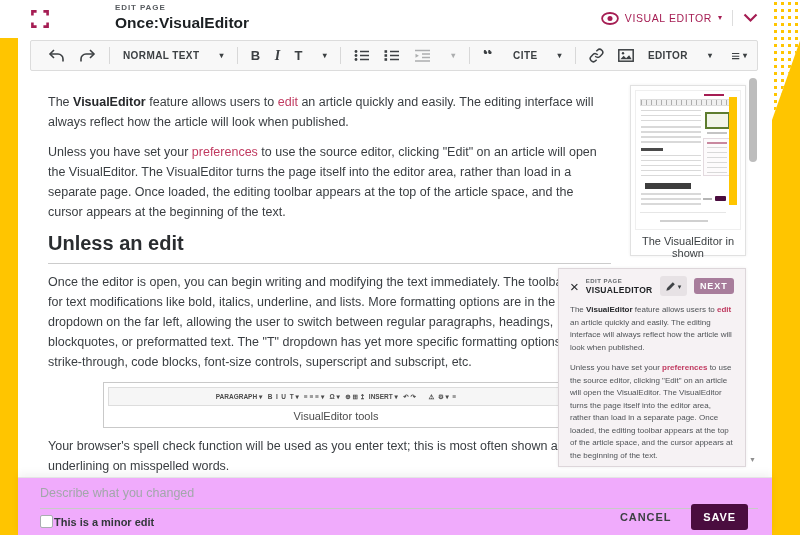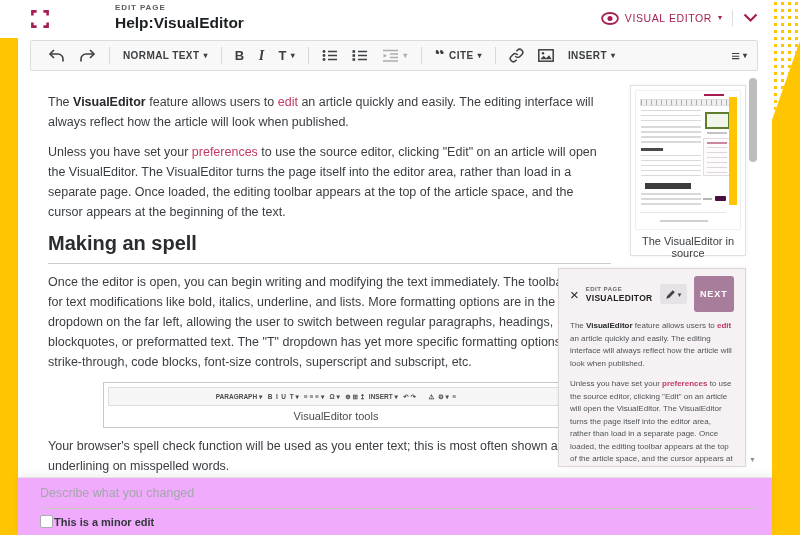--- a/index.html
+++ b/index.html
@@ -29,21 +29,21 @@
   .mode .chev{color:var(--accent);}
   .hdr-divider{width:1px;height:16px;background:#ddd;margin:0 4px;}
 
   
   .panel{position:absolute;left:18px;top:38px;width:754px;height:497px;background:#fff;}
 
   
   .toolbar{position:absolute;left:12px;top:2px;width:728px;height:31px;box-sizing:border-box;
     background:#f8f8f8;border:1px solid #dcdcdc;border-radius:2px;
     display:flex;align-items:center;padding:0 10px;color:#3c4043;}
-  .tbtn{display:flex;align-items:center;gap:4px;padding:0 7px;font-size:10px;font-weight:bold;
+  .tbtn{display:flex;align-items:center;gap:20px;padding:0 7px;font-size:10px;font-weight:bold;
     letter-spacing:.4px;cursor:pointer;white-space:nowrap;justify-content:center;}
   .tsep{width:1px;height:17px;background:#d8d8d8;margin:0 6px;}
   .chev{font-size:8px;line-height:1;color:#3c4043;}
   .bold-b{font-size:13px;font-weight:800;}
   .ital-i{font-family:"Liberation Serif",serif;font-style:italic;font-size:14px;font-weight:bold;}
   .t-t{font-size:13px;font-weight:bold;}
   .cite-q{font-family:"Liberation Serif",serif;font-size:20px;font-weight:bold;height:11px;line-height:11px;overflow:hidden;}
   .disabled{opacity:.4;}
   .hamb{margin-left:auto;display:flex;align-items:center;gap:3px;font-size:15px;font-weight:bold;cursor:pointer;}
 
@@ -90,21 +90,21 @@
   .preview{position:absolute;left:540px;top:230px;width:188px;height:199px;box-sizing:border-box;
     background:#f6f2f4;border:1px solid #ddd6da;box-shadow:0 0 3px rgba(0,0,0,.07);
     padding:7px 11px;overflow:hidden;}
   .pv-head{display:flex;align-items:center;gap:7px;}
   .pv-close{font-size:15px;color:#26282b;line-height:1;}
   .pv-kick{font-size:6px;font-weight:bold;letter-spacing:.5px;color:#64686c;}
   .pv-title{font-size:8.5px;font-weight:bold;letter-spacing:.3px;color:#202326;margin-top:1px;}
   .pv-pencil{margin-left:auto;width:32px;height:20px;background:#e7e2e5;border-radius:3px;
     display:flex;align-items:center;justify-content:center;gap:2px;}
   .pv-pencil .chev{font-size:7px;color:#3c4043;}
-  .pv-next{width:48px;height:36px;background:var(--next);border-radius:3px;color:#fff;
+  .pv-next{width:48px;height:16px;background:var(--next);border-radius:3px;color:#fff;
     font-size:9px;font-weight:bold;letter-spacing:.9px;display:flex;align-items:center;justify-content:center;}
   .pv-text p{margin:8px 0 0;font-size:8px;line-height:12.5px;color:#4f5357;}
   .pv-text .seg-link{font-weight:bold;}
 
   
   .sb-thumb{position:absolute;left:731px;top:40px;width:8px;height:84px;background:#bdbdbd;border-radius:4px;}
   .sb-arrow{position:absolute;left:731px;top:418px;font-size:7px;color:#8f8f8f;}
 
   
   .footer{position:absolute;left:0;right:0;bottom:0;height:57px;background:#f0abfc;
@@ -139,21 +139,21 @@
         <svg width="18" height="18" viewBox="0 0 18 18" fill="none" stroke="#a51d53" stroke-width="2.6">
           <path d="M1.4 5.6V1.4h4.2"></path>
             <path d="M12.4 1.4h4.2v4.2"></path>
           <path d="M16.6 12.4v4.2h-4.2"></path>
             <path d="M5.6 16.6H1.4v-4.2"></path>
         </svg>
       </span>
     </div>
     <div class="title-block">
       <div class="kicker">EDIT PAGE</div>
-      <div class="page-title">Help:VisualEditor</div>
+      <div class="page-title">Once:VisualEditor</div>
     </div>
     <div class="mode">
       <span>
         <svg width="18" height="13" viewBox="0 0 18 13">
           <ellipse cx="9" cy="6.5" rx="7.9" ry="5.5" fill="none" stroke="#a51d53" stroke-width="1.8"></ellipse>
           <circle cx="9" cy="6.5" r="2.5" fill="#a51d53"></circle>
         </svg>
       </span>
       <span class="mode-label">VISUAL EDITOR</span>
       <span class="chev">▾</span>
@@ -251,33 +251,33 @@
       <span class="tbtn">
         <span>
           <svg width="16" height="13" viewBox="0 0 16 13">
             <rect x="0.8" y="0.8" width="14.4" height="11.4" fill="none" stroke="#3c4043" stroke-width="1.5"></rect>
             <circle cx="5" cy="4.3" r="1.2" fill="#3c4043"></circle>
             <path d="M2.3 10.2l3.4-3.4 2.4 2.4 3-3 2.6 4z" fill="#3c4043"></path>
           </svg>
         </span>
       </span>
       <span class="tbtn">
-        <span>INSERT</span>
+        <span>EDITOR</span>
         <span class="chev">▾</span>
       </span>
       <span class="hamb">
         <span>≡</span>
         <span class="chev">▾</span>
       </span>
     </div>
 
     <div class="article">
       <p><span>The </span><span class="seg-bold">VisualEditor</span><span> feature allows users to </span><span class="seg-link">edit</span><span> an article quickly and easily. The editing interface will always reflect how the article will look when published.</span></p>
       <p><span>Unless you have set your </span><span class="seg-link">preferences</span><span> to use the source editor, clicking "Edit" on an article will open the VisualEditor. The VisualEditor turns the page itself into the editor area, rather than load in a separate page. Once loaded, the editing toolbar appears at the top of the article space, and the cursor appears at the beginning of the text.</span></p>
-      <h2>Making an spell</h2>
+      <h2>Unless an edit</h2>
       <p><span>Once the editor is open, you can begin writing and modifying the text immediately. The toolbar allows for text modifications like bold, italics, underline, and lists. More formatting options are in the dropdown on the far left, allowing the user to switch between regular paragraphs, headings, blockquotes, or preformatted text. The "T" dropdown has yet more specific formatting options such as strike-through, code blocks, font-size controls, superscript and subscript, etc.</span></p>
       <div class="fig">
         <div class="fig-tb">PARAGRAPH ▾   B  I  U  T ▾   ≡ ≡ ≡ ▾   Ω ▾   ⊕ ⊞ ↥  INSERT ▾   ↶ ↷       ⚠  ⚙ ▾  ≡</div>
         <div class="fig-cap">VisualEditor tools</div>
       </div>
       <p><span>Your browser's spell check function will be used as you enter text; this is most often shown as red underlining on misspelled words.</span></p>
     </div>
 
     <div class="thumb">
       <div class="mini">
@@ -294,21 +294,21 @@
         <div class="m-pbox">
             <div class="m-pline"></div>
             <div class="m-plines m-lines"></div>
           </div>
         <div class="m-ystrip"></div>
         <div class="m-cancel"></div>
           <div class="m-save"></div>
         <div class="m-foot"></div>
           <div class="m-cap"></div>
       </div>
-      <div class="thumb-cap">The VisualEditor in source</div>
+      <div class="thumb-cap">The VisualEditor in shown</div>
     </div>
 
     <div class="preview">
       <div class="pv-head">
         <span class="pv-close">×</span>
         <span>
           <div class="pv-kick">EDIT PAGE</div>
           <div class="pv-title">VISUALEDITOR</div>
         </span>
         <span class="pv-pencil">
@@ -329,16 +329,20 @@
 
     <div class="sb-thumb"></div>
     <div class="sb-arrow">▼</div>
 
     <div class="footer">
       <input class="summary-input" type="text" placeholder="Describe what you changed" style="">
       <label class="minor">
         <input type="checkbox" style="">
         <span class="minor-label">This is a minor edit</span>
       </label>
+      <div class="actions">
+        <span class="cancel">CANCEL</span>
+        <button class="save">SAVE</button>
+      </div>
     </div>
 
   </div>
 </div>
 
 </body></html>

